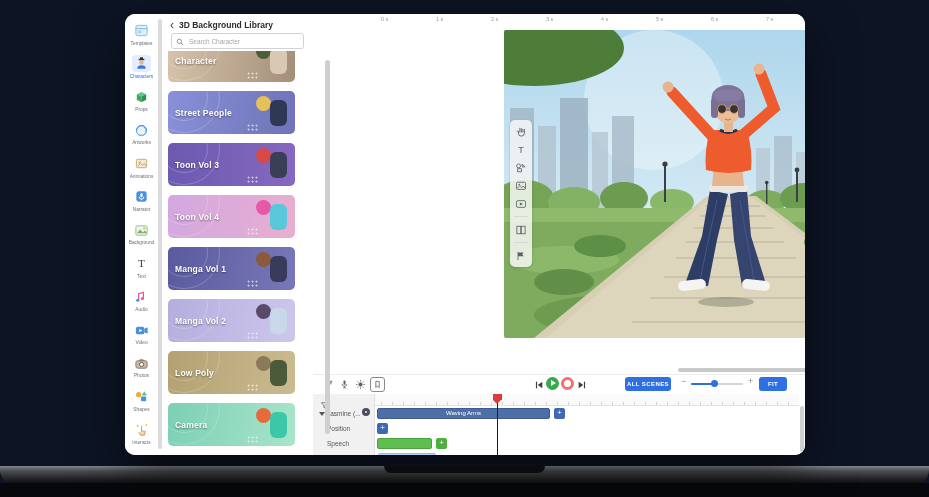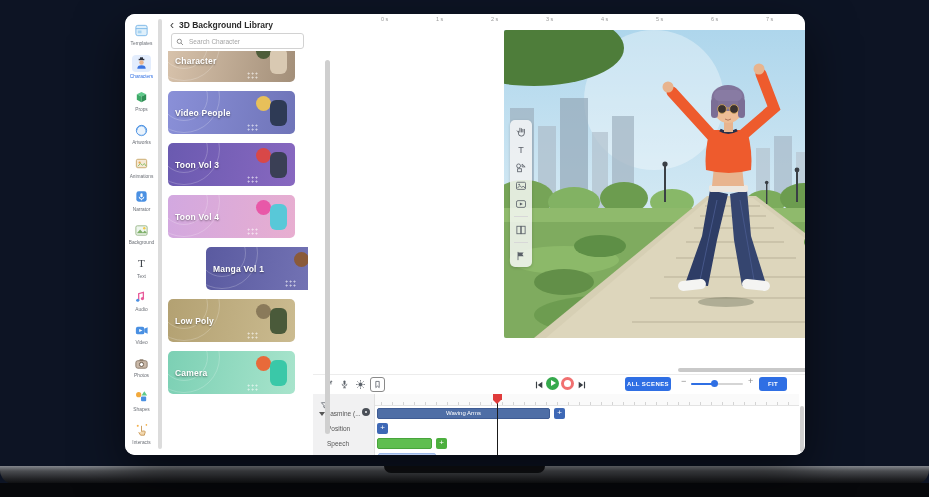--- a/index.html
+++ b/index.html
@@ -52,21 +52,21 @@
   .fig1{position:absolute;width:15px;height:15px;border-radius:50%;right:24px;top:5px;}
   .fig2{position:absolute;width:17px;height:26px;border-radius:6px;right:8px;top:9px;}
   .c-realistic{background:linear-gradient(100deg,#d8c3ac,#a38f79);}
   .c-realistic .fig1{background:#4e5d3a;} .c-realistic .fig2{background:#d9c9b2;}
   .c-street{background:linear-gradient(100deg,#8a90d8,#6f74b8);}
   .c-street .fig1{background:#e8c05a;} .c-street .fig2{background:#2e3a55;}
   .c-toon1{background:linear-gradient(100deg,#6a5ab0,#8868c0);}
   .c-toon1 .fig1{background:#d84848;} .c-toon1 .fig2{background:#3a3f55;}
   .c-toon2{background:linear-gradient(100deg,#d2a8e0,#e8aed0);}
   .c-toon2 .fig1{background:#e858a8;} .c-toon2 .fig2{background:#58c8d8;}
-  .c-manga1{background:linear-gradient(100deg,#5a5aa0,#7878b8);margin-left:38px;}
+  .c-manga1{background:linear-gradient(100deg,#5a5aa0,#7878b8);}
   .c-manga1 .fig1{background:#8a5a3a;} .c-manga1 .fig2{background:#3a3a5a;}
   .c-manga2{background:linear-gradient(100deg,#b4aede,#cdc6ec);}
   .c-manga2 .fig1{background:#5a4a6a;} .c-manga2 .fig2{background:#c8d8e8;}
   .c-lowpoly{background:linear-gradient(100deg,#b3a172,#cbbb90);}
   .c-lowpoly .fig1{background:#8a7a5a;} .c-lowpoly .fig2{background:#4a5a3a;}
   .c-voxel{background:linear-gradient(100deg,#7cd0b4,#a8e4cc);}
   .c-voxel .fig1{background:#e86a3a;} .c-voxel .fig2{background:#3ac8a8;}
   .lib-scroll{position:absolute;left:162px;top:46px;width:5px;height:374px;background:#cfcfcf;border-radius:3px;}
   
   .canvas{position:absolute;left:188px;top:0;right:0;height:441px;background:#fff;}
@@ -282,21 +282,21 @@
         <span class="fig1"></span>
           <span class="fig2"></span>
         <span class="card-title">Character</span>
         <span class="dots">+++<br>+++</span>
       </div>
       <div class="card c-street">
         <span class="ring r1"></span>
           <span class="ring r2"></span>
         <span class="fig1"></span>
           <span class="fig2"></span>
-        <span class="card-title">Video People</span>
+        <span class="card-title">Street People</span>
         <span class="dots">+++<br>+++</span>
       </div>
       <div class="card c-toon1">
         <span class="ring r1"></span>
           <span class="ring r2"></span>
         <span class="fig1"></span>
           <span class="fig2"></span>
         <span class="card-title">Toon Vol 3</span>
         <span class="dots">+++<br>+++</span>
       </div>
@@ -307,20 +307,28 @@
           <span class="fig2"></span>
         <span class="card-title">Toon Vol 4</span>
         <span class="dots">+++<br>+++</span>
       </div>
       <div class="card c-manga1">
         <span class="ring r1"></span>
           <span class="ring r2"></span>
         <span class="fig1"></span>
           <span class="fig2"></span>
         <span class="card-title">Manga Vol 1</span>
+        <span class="dots">+++<br>+++</span>
+      </div>
+      <div class="card c-manga2">
+        <span class="ring r1"></span>
+          <span class="ring r2"></span>
+        <span class="fig1"></span>
+          <span class="fig2"></span>
+        <span class="card-title">Manga Vol 2</span>
         <span class="dots">+++<br>+++</span>
       </div>
       <div class="card c-lowpoly">
         <span class="ring r1"></span>
           <span class="ring r2"></span>
         <span class="fig1"></span>
           <span class="fig2"></span>
         <span class="card-title">Low Poly</span>
         <span class="dots">+++<br>+++</span>
       </div>

